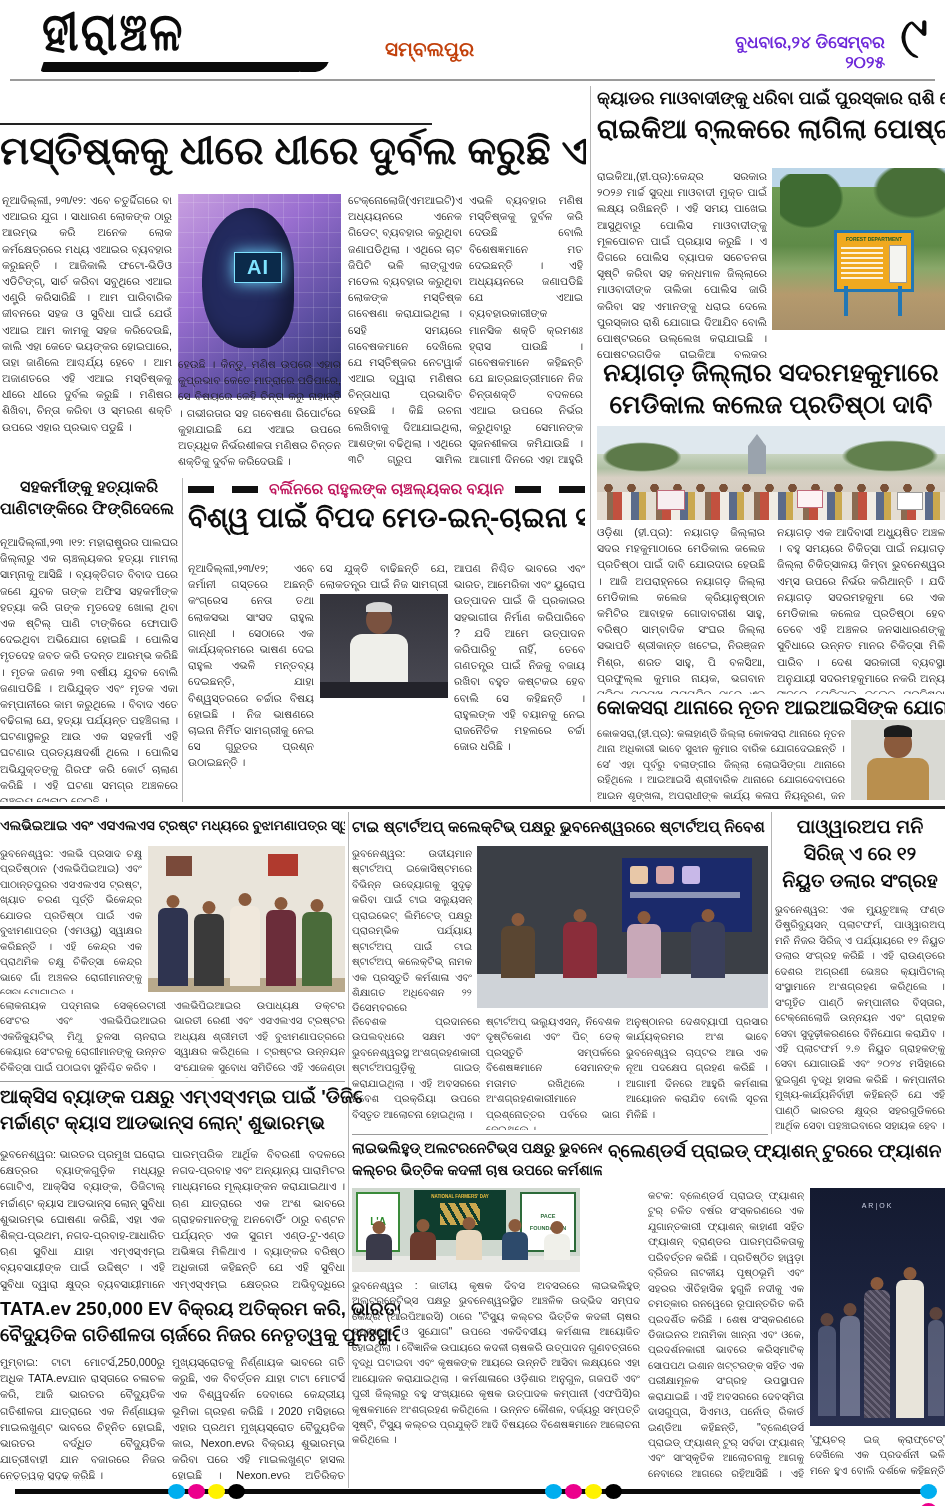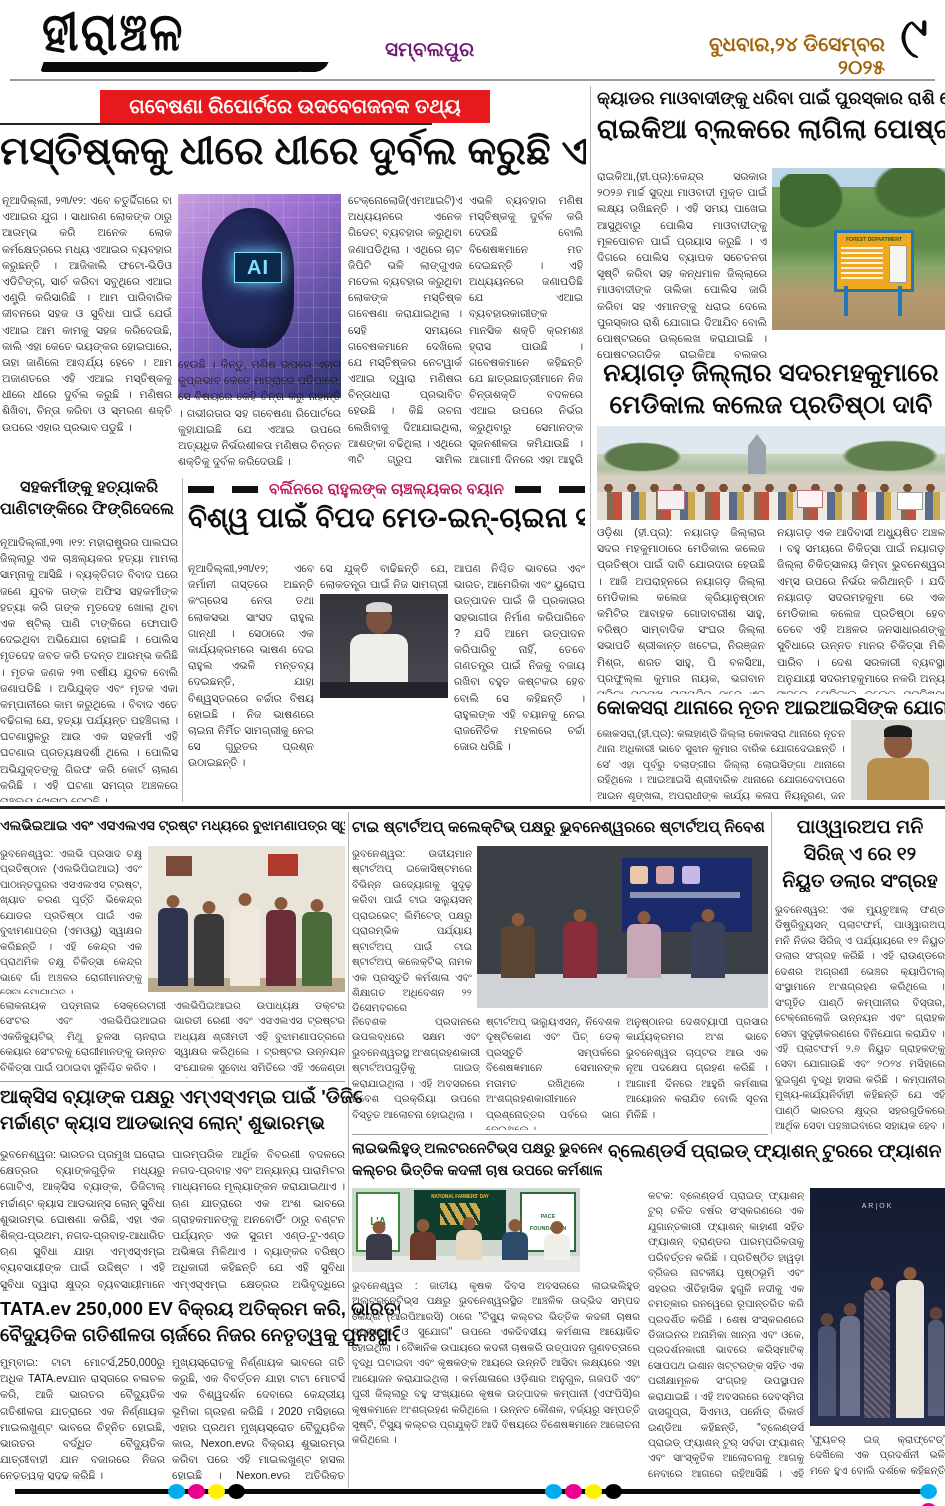--- a/index.html
+++ b/index.html
@@ -26,26 +26,25 @@
 <body>
 
 <div class="page">
 
   <div class="abs" style="left:42px;top:6px;width:300px;">
     <div style="font-size:46px;font-weight:900;letter-spacing:2px;color:#0a0a0a;font-family:'Liberation Serif','DejaVu Serif',serif;transform:scaleY(1.15);">ହୀରାଞ୍ଚଳ</div>
     <div style="width:285px;height:10px;background:#0a0a0a;border-radius:0 0 10px 3px;transform:skewX(-18deg);margin-top:2px;text-align:right;">
       <span style="color:#fff;font-size:6px;line-height:10px;padding-right:8px;letter-spacing:1px;">HIRANCHAL</span>
     </div>
   </div>
-  <div class="abs" style="left:385px;top:38px;font-size:20px;font-weight:700;color:#701a75;">ସମ୍ବଲପୁର</div>
-  <div class="abs" style="left:700px;top:33px;width:185px;text-align:right;font-size:20px;font-weight:700;color:#a16207;">ବୁଧବାର,୨୪ ଡିସେମ୍ବର ୨୦୨୫</div>
+  <div class="abs" style="left:385px;top:38px;font-size:20px;font-weight:700;color:#c2410c;">ସମ୍ବଲପୁର</div>
+  <div class="abs" style="left:700px;top:33px;width:185px;text-align:right;font-size:17px;font-weight:700;color:#6d28d9;">ବୁଧବାର,୨୪ ଡିସେମ୍ବର ୨୦୨୫</div>
   <div class="abs" style="left:888px;top:4px;width:52px;text-align:center;font-size:60px;font-weight:400;color:#0a0a0a;font-family:'Liberation Serif','DejaVu Serif',serif;">୯</div>
   <div class="rule-h-thin" style="left:10px;top:79px;width:925px;height:2px;"></div>
 
-  <div class="abs kicker-red" style="left:100px;top:90px;width:390px;height:33px;">ଗବେଷଣା ରିପୋର୍ଟରେ ଉଦବେଗଜନକ ତଥ୍ୟ</div>
   <div class="rule-h" style="left:0px;top:123px;width:432px;height:2px;"></div>
   <div class="abs hl" style="left:0px;top:127px;width:586px;font-size:39px;line-height:1.25;">ମସ୍ତିଷ୍କକୁ ଧୀରେ ଧୀରେ ଦୁର୍ବଲ କରୁଛି ଏଆଇ</div>
 
   <div class="abs body-txt" style="left:2px;top:192px;width:170px;height:278px;">ନୂଆଦିଲ୍ଲୀ, ୨୩/୧୨: ଏବେ ଚତୁର୍ଦ୍ଦିଗରେ ବା ଏଆଇର ଯୁଗ । ସାଧାରଣ ଲୋକଙ୍କ ଠାରୁ ଆରମ୍ଭ କରି ଅନେକ ଲୋକ କର୍ମକ୍ଷେତ୍ରରେ ମଧ୍ୟ ଏଆଇର ବ୍ୟବହାର କରୁଛନ୍ତି । ଆଜିକାଲି ଫଟୋ-ଭିଡିଓ ଏଡିଟିଙ୍ଗ୍, ସାର୍ଚ କରିବା ସବୁଥିରେ ଏଆଇ ଏଣ୍ଟ୍ରି କରିସାରିଛି । ଆମ ପାରିବାରିକ ଜୀବନରେ ସହଜ ଓ ସୁବିଧା ପାଇଁ ଯେଉଁ ଏଆଇ ଆମ କାମକୁ ସହଜ କରିଦେଉଛି, କାଲି ଏହା କେତେ ଭୟଙ୍କର ହୋଇପାରେ, ତାହା ଜାଣିଲେ ଆଶ୍ଚର୍ଯ୍ୟ ହେବେ । ଆମ ଅଜାଣତରେ ଏହି ଏଆଇ ମସ୍ତିଷ୍କକୁ ଧୀରେ ଧୀରେ ଦୁର୍ବଲ କରୁଛି । ମଣିଷର ଶିଖିବା, ଚିନ୍ତା କରିବା ଓ ସ୍ମରଣ ଶକ୍ତି ଉପରେ ଏହାର ପ୍ରଭାବ ପଡୁଛି ।</div>
 
   <div class="ph" style="left:178px;top:194px;width:163px;height:204px;background:linear-gradient(140deg,#c9a0e0 0%,#9a6fd0 35%,#5b4ea0 70%,#2e3270 100%);">
     <div class="abs" style="left:0;top:0;right:0;bottom:0;background:repeating-linear-gradient(0deg,rgba(255,255,255,.14) 0 1px,transparent 1px 15px),repeating-linear-gradient(90deg,rgba(255,255,255,.14) 0 1px,transparent 1px 15px);"></div>
     <div class="abs" style="left:24px;top:14px;width:92px;height:140px;background:#232a5e;border-radius:52% 46% 34% 44%;box-shadow:inset -10px -6px 22px rgba(0,0,0,.45);"></div>
     <div class="abs" style="left:56px;top:58px;padding:3px 12px;background:#0b2a4a;color:#7fe3ff;font-weight:800;font-size:20px;border:1px solid #7fe3ff;box-shadow:0 0 16px #6fd8ff;letter-spacing:1px;">AI</div>
   </div>

